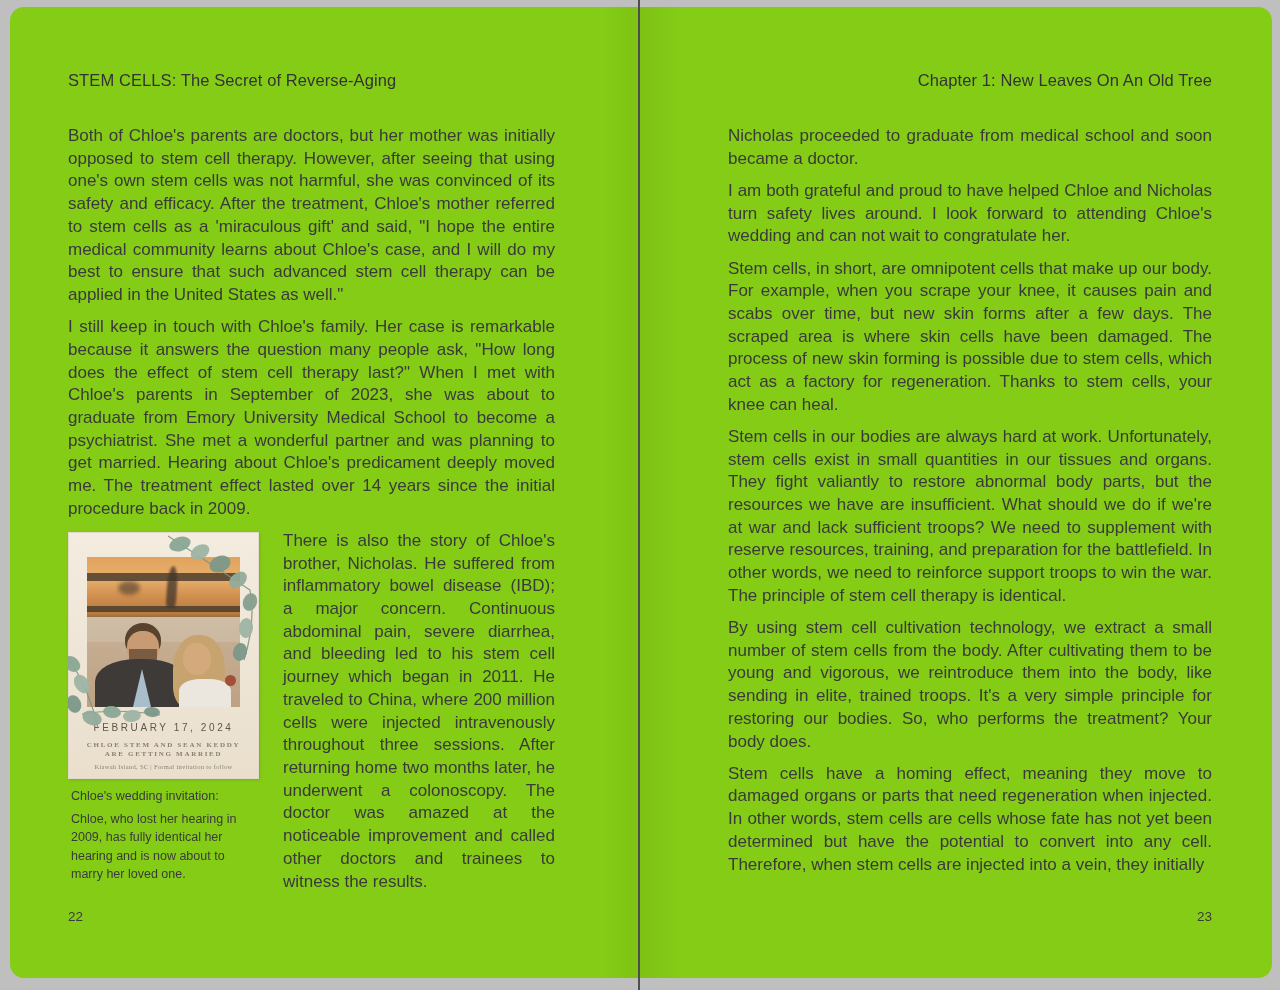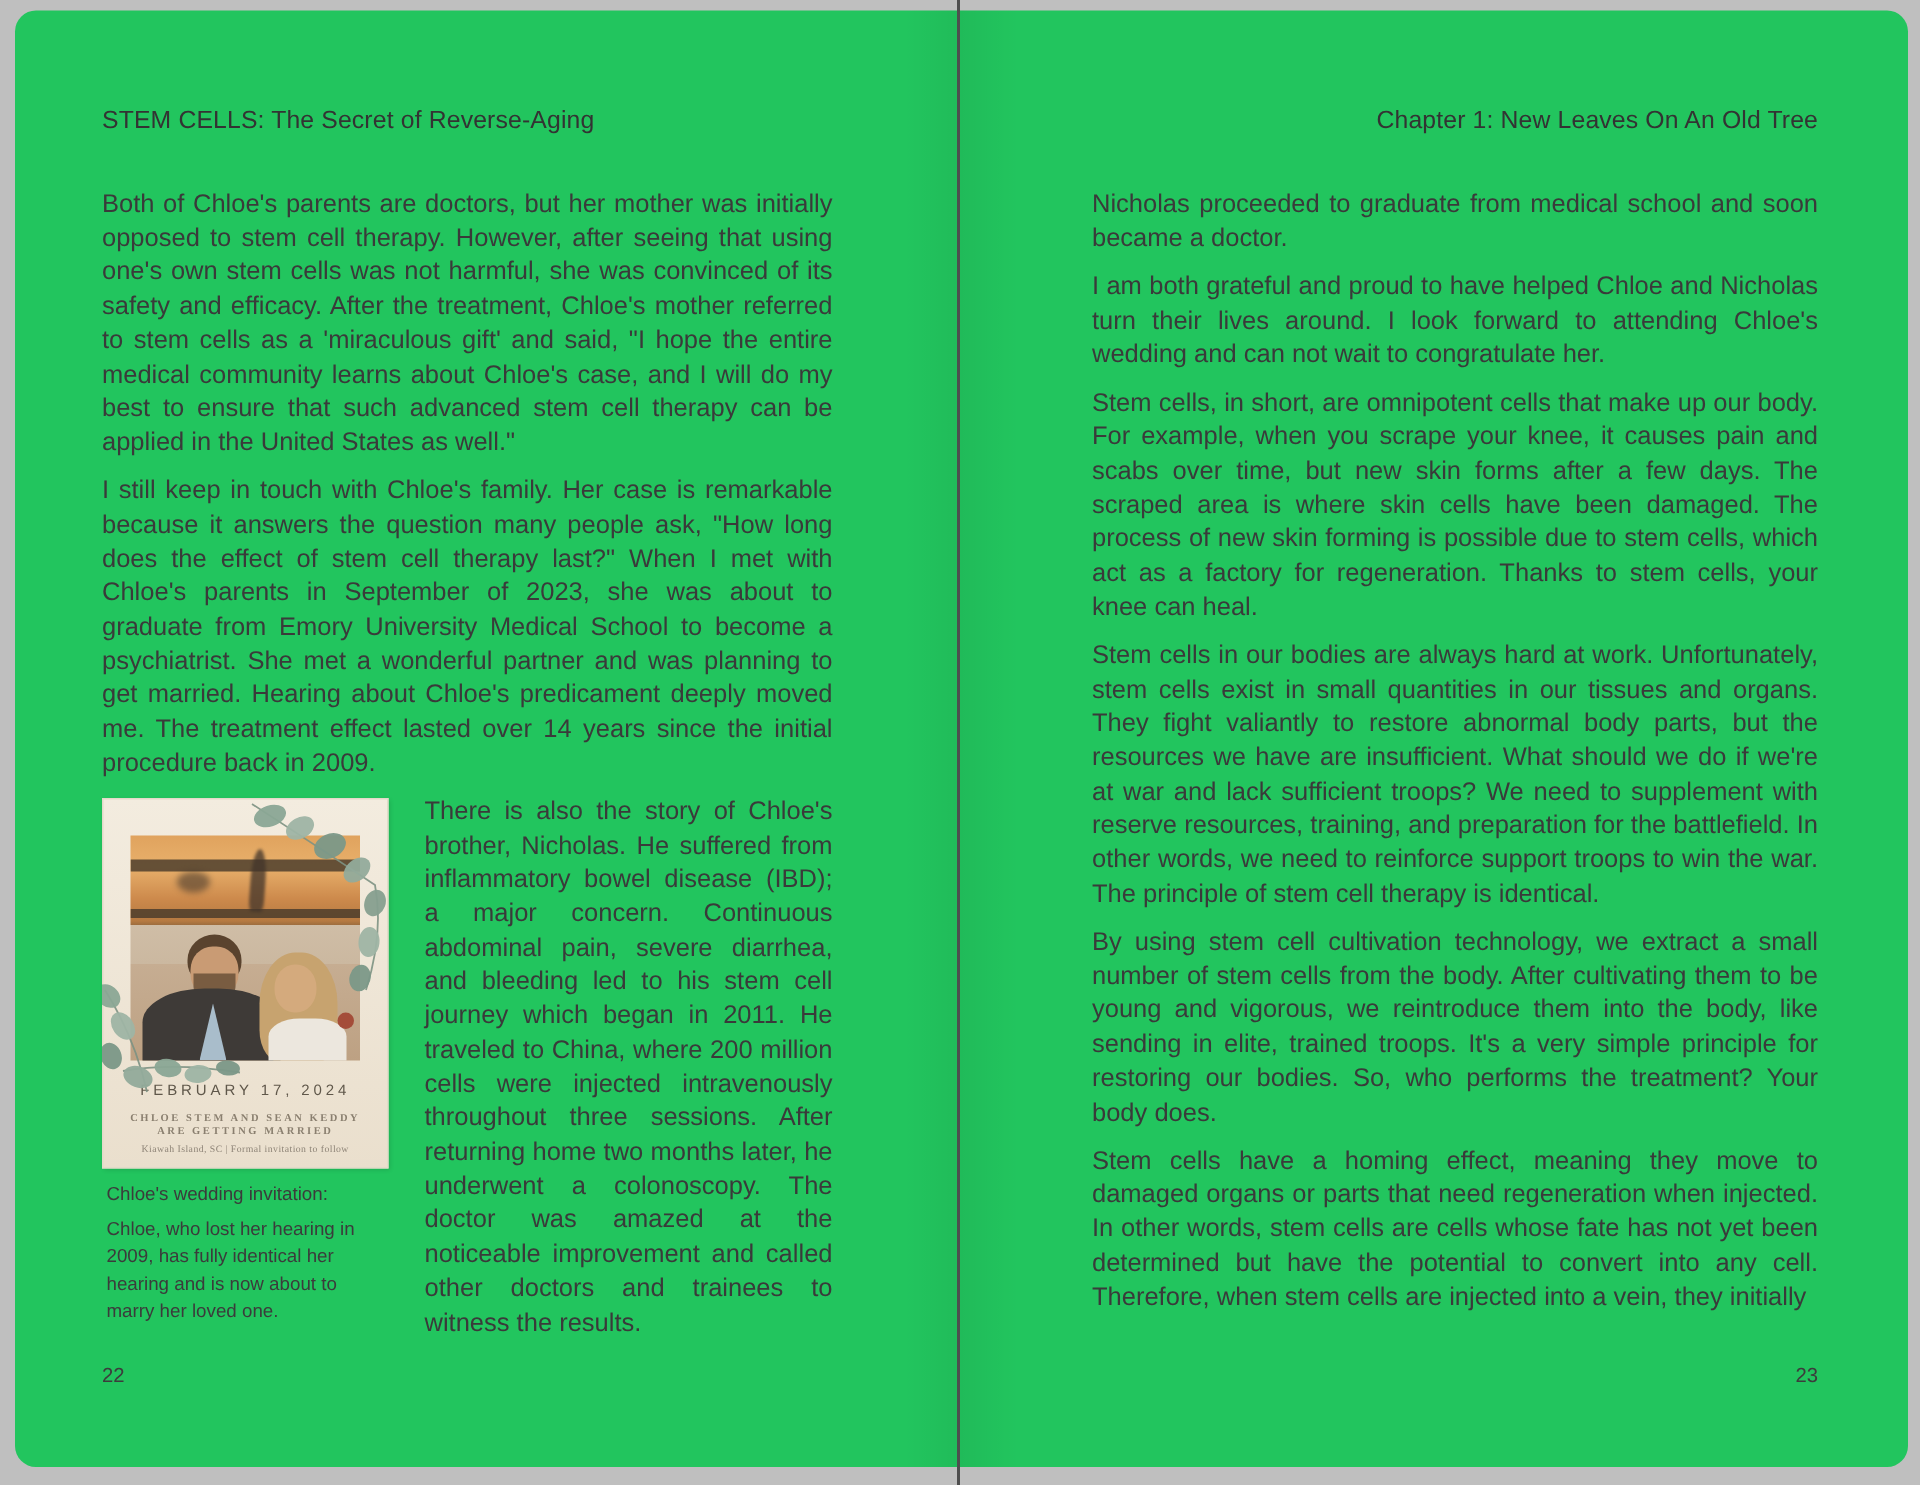--- a/index.html
+++ b/index.html
@@ -4,21 +4,21 @@
 <style>
   html,body{margin:0;padding:0;}
   body{
     width:1280px;height:990px;overflow:hidden;
     background:#bfbfbf;
     font-family:"Liberation Sans","DejaVu Sans",sans-serif;
     position:relative;
   }
   .book{
     position:absolute;left:10px;top:7px;width:1262px;height:971px;
-    background:#22c55e;border-radius:14px;
+    background:#84cc16;border-radius:14px;
     display:flex;
   }
   .page{position:relative;box-sizing:border-box;width:50%;height:100%;}
   .page.left{padding:64px 86px 0 58px;}
   .page.right{padding:64px 60px 0 87px;}
   
   .page.left::after{content:"";position:absolute;top:0;right:0;width:38px;height:100%;
     background:linear-gradient(to right,rgba(0,0,0,0),rgba(0,0,0,0.05));pointer-events:none;}
   .page.right::before{content:"";position:absolute;top:0;left:0;width:38px;height:100%;
     background:linear-gradient(to left,rgba(0,0,0,0),rgba(0,0,0,0.05));pointer-events:none;}
@@ -159,21 +159,21 @@
 
     <p class="body side">There is also the story of Chloe's brother, Nicholas. He suffered from inflammatory bowel disease (IBD); a major concern. Continuous abdominal pain, severe diarrhea, and bleeding led to his stem cell journey which began in 2011. He traveled to China, where 200 million cells were injected intravenously throughout three sessions. After returning home two months later, he underwent a colonoscopy. The doctor was amazed at the noticeable improvement and called other doctors and trainees to witness the results.</p>
 
     <div class="pagenum l">22</div>
   </section>
 
   <section class="page right">
     <h1 class="running">Chapter 1: New Leaves On An Old Tree</h1>
 
     <p class="body">Nicholas proceeded to graduate from medical school and soon became a doctor.</p>
-    <p class="body">I am both grateful and proud to have helped Chloe and Nicholas turn their lives around. I look forward to attending Chloe's wedding and can not wait to congratulate her.</p>
+    <p class="body">I am both grateful and proud to have helped Chloe and Nicholas turn safety lives around. I look forward to attending Chloe's wedding and can not wait to congratulate her.</p>
     <p class="body">Stem cells, in short, are omnipotent cells that make up our body. For example, when you scrape your knee, it causes pain and scabs over time, but new skin forms after a few days. The scraped area is where skin cells have been damaged. The process of new skin forming is possible due to stem cells, which act as a factory for regeneration. Thanks to stem cells, your knee can heal.</p>
     <p class="body">Stem cells in our bodies are always hard at work. Unfortunately, stem cells exist in small quantities in our tissues and organs. They fight valiantly to restore abnormal body parts, but the resources we have are insufficient. What should we do if we're at war and lack sufficient troops? We need to supplement with reserve resources, training, and preparation for the battlefield. In other words, we need to reinforce support troops to win the war. The principle of stem cell therapy is identical.</p>
     <p class="body">By using stem cell cultivation technology, we extract a small number of stem cells from the body. After cultivating them to be young and vigorous, we reintroduce them into the body, like sending in elite, trained troops. It's a very simple principle for restoring our bodies. So, who performs the treatment? Your body does.</p>
     <p class="body">Stem cells have a homing effect, meaning they move to damaged organs or parts that need regeneration when injected. In other words, stem cells are cells whose fate has not yet been determined but have the potential to convert into any cell. Therefore, when stem cells are injected into a vein, they initially</p>
 
     <div class="pagenum r">23</div>
   </section>
 </div>
 
 <div class="spine"></div>

